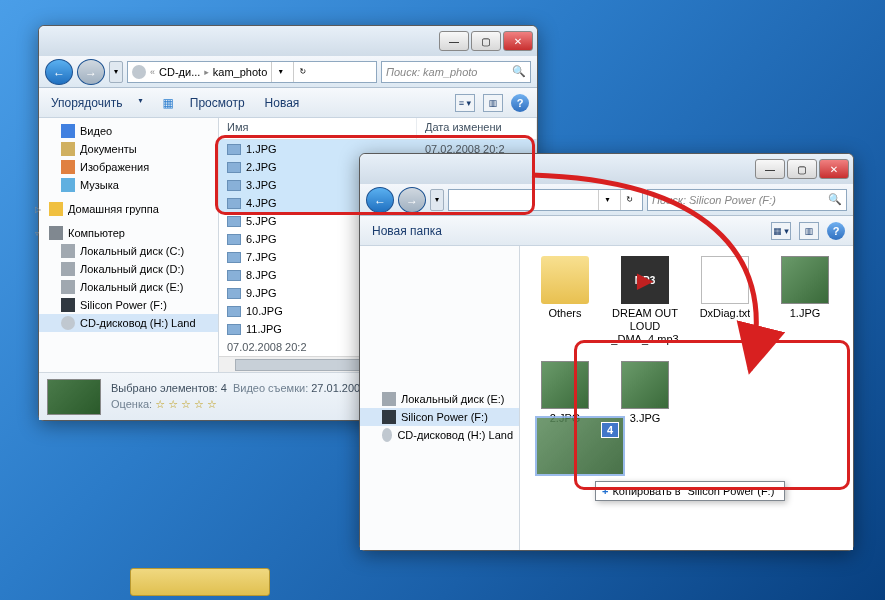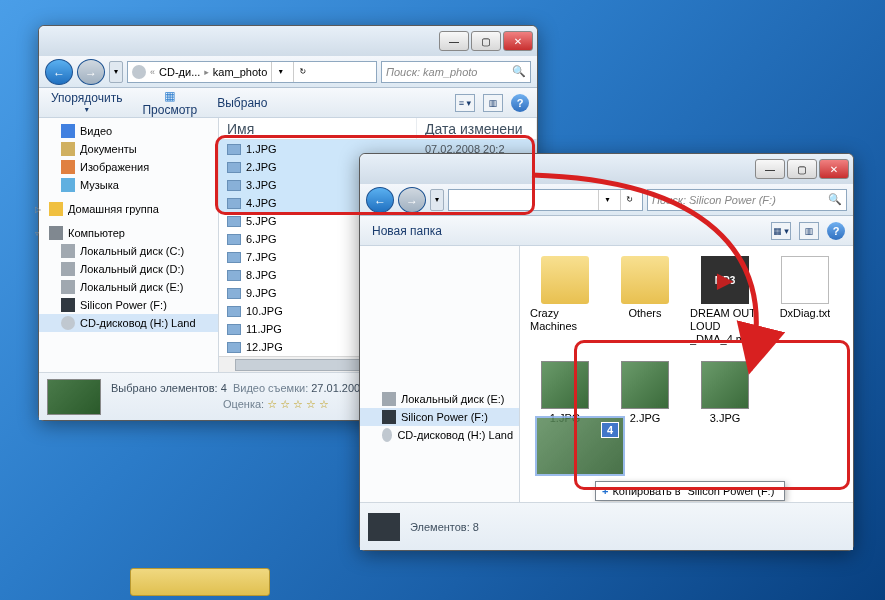--- a/index.html
+++ b/index.html
@@ -13,53 +13,53 @@
 .navbtn { width: 28px; height: 26px; border-radius: 50%; background: linear-gradient(#5ab0f0,#2070c0); border: 1px solid #1a5090; display: flex; align-items: center; justify-content: center; color: #fff; font-size: 12px; cursor: pointer; }
 .navbtn.disabled { background: linear-gradient(#d0d8e0,#a0b0c0); }
 .dropbtn { width: 14px; height: 22px; background: #e0e8f0; border: 1px solid #a0b0c0; border-radius: 2px; font-size: 8px; display: flex; align-items: center; justify-content: center; cursor: pointer; }
 .addressbar { flex: 1; height: 22px; border: 1px solid #8fa8c0; background: #fff; display: flex; align-items: center; padding: 0 4px; font-size: 11px; gap: 4px; }
 .addressbar .sep { color: #888; font-size: 9px; }
 .addr-drop { width: 18px; height: 20px; border-left: 1px solid #ccc; display: flex; align-items: center; justify-content: center; font-size: 8px; cursor: pointer; }
 .searchbar { width: 150px; height: 22px; border: 1px solid #8fa8c0; background: #fff; display: flex; align-items: center; padding: 0 4px; font-size: 11px; color: #888; font-style: italic; }
 .searchbar.wide { width: 200px; }
 .searchicon { margin-left: auto; color: #4080c0; font-style: normal; }
 .toolbar { height: 30px; background: linear-gradient(#f6f9fc,#e2eaf2); border-bottom: 1px solid #c8d4e0; display: flex; align-items: center; padding: 0 8px; gap: 12px; font-size: 12px; color: #1a3c6e; }
-.tbtn { display: flex; align-items: center; gap: 0; cursor: pointer; padding: 2px 4px; flex-direction: column; }
+.tbtn { display: flex; align-items: flex-start; gap: 16px; cursor: pointer; padding: 2px 4px; }
 .tbtn .tri { font-size: 8px; }
 .tool-right { margin-left: auto; display: flex; align-items: center; gap: 8px; }
 .viewicon { width: 20px; height: 18px; border: 1px solid #90a8c0; background: #f0f4f8; display: flex; align-items: center; justify-content: center; font-size: 9px; cursor: pointer; }
 .helpicon { width: 18px; height: 18px; border-radius: 50%; background: linear-gradient(#70b0f0,#3070c0); color: #fff; font-size: 11px; font-weight: bold; display: flex; align-items: center; justify-content: center; cursor: pointer; }
 .body { flex: 1; display: flex; overflow: hidden; }
 .navpane { width: 180px; border-right: 1px solid #d0d8e0; background: #fbfcfd; padding: 4px 0; font-size: 11px; overflow-y: auto; }
 .navitem { padding: 2px 6px 2px 22px; display: flex; align-items: center; gap: 5px; cursor: pointer; white-space: nowrap; }
 .navitem.selected { background: #d4e6f8; }
 .navitem.header { padding-left: 10px; margin-top: 6px; }
 .navitem .tri { position: absolute; margin-left: -14px; font-size: 8px; color: #888; }
 .nicon { width: 14px; height: 14px; display: inline-block; }
 .ic-video { background: #4080e0; } .ic-doc { background: #d0b060; } .ic-img { background: #e08040; } .ic-music { background: #60b0e0; }
 .ic-home { background: #f0c040; } .ic-comp { background: #808890; } .ic-hdd { background: #a0a8b0; } .ic-usb { background: #303840; }
 .ic-cd { background: #c0c8d0; border-radius: 50%; }
 .filepane { flex: 1; display: flex; flex-direction: column; background: #fff; }
-.colhdr { height: 22px; border-bottom: 1px solid #d8e0e8; display: flex; font-size: 14px; color: #405060; }
+.colhdr { height: 22px; border-bottom: 1px solid #d8e0e8; display: flex; font-size: 11px; color: #405060; }
 .colhdr > div { padding: 3px 8px; border-right: 1px solid #e8ecf0; }
 .col-name { flex: 1; } .col-date { width: 120px; }
 .flist { flex: 1; overflow: auto; position: relative; }
 .frow { height: 18px; display: flex; align-items: center; font-size: 11px; cursor: pointer; }
 .frow.selected { background: #cde6fa; }
 .frow .fname { flex: 1; display: flex; align-items: center; gap: 5px; padding-left: 8px; }
 .frow .fdate { width: 120px; padding-left: 8px; color: #505860; }
 .fimg { width: 14px; height: 11px; background: #88b0d8; border: 1px solid #6890b8; }
 .scrollbar-h { height: 16px; background: #f0f0f0; border-top: 1px solid #d8d8d8; display: flex; align-items: center; }
 .scroll-thumb { height: 12px; background: #c8d0d8; border: 1px solid #a8b0b8; margin: 0 16px; }
 .detailpane { height: 48px; border-top: 1px solid #d0d8e0; background: linear-gradient(#f2f6fa,#e4ecf4); display: flex; align-items: center; padding: 4px 8px; gap: 10px; font-size: 11px; color: #405060; }
 .thumb { width: 54px; height: 36px; background: linear-gradient(135deg,#4a7a4a,#2a5a2a); border: 1px solid #888; }
 .detail-text { line-height: 1.4; }
 .detail-label { color: #708090; }
 .iconview { flex: 1; padding: 10px; display: flex; flex-wrap: wrap; gap: 14px 10px; align-content: flex-start; font-size: 11px; overflow: auto; position: relative; }
-.item { width: 70px; display: flex; flex-direction: column; align-items: center; text-align: left; cursor: pointer; }
+.item { width: 70px; display: flex; flex-direction: column; align-items: center; text-align: center; cursor: pointer; }
 .item .ibox { width: 48px; height: 48px; margin-bottom: 3px; display: flex; align-items: center; justify-content: center; }
 .item .iname { word-break: break-word; line-height: 1.2; max-height: 44px; overflow: hidden; }
 .ibox.folder { background: linear-gradient(#f8e090,#e8c050); border-radius: 3px; }
 .ibox.mp3 { background: #303030; color: #fff; font-size: 10px; font-weight: bold; }
 .ibox.mp3::before { content:"▶"; color:#c02020; font-size:20px; position:absolute; }
 .ibox.photo { background: linear-gradient(135deg,#6a9a6a,#3a6a3a); border: 1px solid #888; }
 .ibox.txt { background: #fff; border: 1px solid #bbb; }
 .dragghost { position: absolute; width: 90px; height: 60px; background: linear-gradient(135deg,#5a8a5a,#2a5a2a); border: 2px solid #8ab0e8; opacity: .85; display: flex; align-items: flex-start; justify-content: flex-end; }
 .dragcount { background: #2060c0; color: #fff; font-size: 11px; font-weight: bold; padding: 1px 5px; margin: 4px; border: 1px solid #fff; }
 .droptip { position: absolute; background: #fff; border: 1px solid #808890; padding: 3px 6px; font-size: 11px; box-shadow: 2px 2px 6px rgba(0,0,0,.25); white-space: nowrap; }
@@ -100,21 +100,21 @@
   <div class="toolbar">
     <div class="tbtn">
         <span>Упорядочить</span>
         <span class="tri">▾</span>
       </div>
     <div class="tbtn">
         <span style="color:#3080d0">▦</span>
         <span>Просмотр</span>
       </div>
     <div class="tbtn">
-        <span>Выбрано</span>
+        <span>Новая</span>
       </div>
     <div class="tool-right">
       <div class="viewicon">≡ ▾</div>
       <div class="viewicon">▥</div>
       <div class="helpicon">?</div>
     </div>
   </div>
   <div class="body">
     <div class="navpane">
       <div id="w1-libs">
@@ -245,39 +245,35 @@
             <div class="fdate">07.02.2008 20:2</div>
           </div>
           <div class="frow">
             <div class="fname">
               <span class="fimg"></span>
               <span>11.JPG</span>
             </div>
             <div class="fdate">07.02.2008 20:2</div>
           </div>
           <div class="frow">
-            <div class="fname">
-              <span class="fimg"></span>
-              <span>12.JPG</span>
-            </div>
             <div class="fdate">07.02.2008 20:2</div>
           </div>
         </div>
       <div class="scrollbar-h">
           <div class="scroll-thumb" style="width:55%"></div>
         </div>
     </div>
   </div>
   <div class="detailpane">
     <div class="thumb"></div>
     <div class="detail-text">
       <div><span>Выбрано элементов: 4</span>
            &nbsp;<span class="detail-label">Видео съемки:</span>
            <span>27.01.2002 14:20 - 19.03.2006 7:32</span></div>
-      <div><span class="detail-label" style="margin-left:112px">Оценка:</span>
+      <div><span class="detail-label" style="">Оценка:</span>
            <span style="color:#c0a020">☆ ☆ ☆ ☆ ☆</span></div>
     </div>
   </div>
 </div>
 
 <div class="window" style="left:359px; top:153px; width:495px; height:398px;">
   <div class="titlebar">
     <div class="winbtns">
       <div class="winbtn">—</div>
       <div class="winbtn">▢</div>
@@ -321,24 +317,20 @@
           </div>
           <div class="navitem">
             <span class="nicon ic-cd"></span>
             <span>CD-дисковод (H:) Land</span>
           </div>
         </div>
     </div>
     <div class="filepane">
       <div class="iconview" id="w2-items">
 
-        <div class="item">
-            <div class="ibox folder"></div>
-            <div class="iname">Crazy Machines</div>
-          </div>
           <div class="item">
             <div class="ibox folder"></div>
             <div class="iname">Others</div>
           </div>
           <div class="item">
             <div class="ibox mp3">MP3</div>
             <div class="iname">DREAM OUT LOUD _DMA_4.mp3</div>
           </div>
           <div class="item">
             <div class="ibox txt"></div>
@@ -357,24 +349,20 @@
             <div class="iname">3.JPG</div>
           </div>
           <div class="dragghost" style="left:15px; top:170px;">
           <div class="dragcount">4</div>
         </div>
         <div class="droptip" style="left:75px; top:235px;">
           <span class="plus">+</span><span>Копировать в "Silicon Power (F:)"</span>
         </div>
       </div>
     </div>
-  </div>
-  <div class="detailpane">
-    <div class="nicon ic-usb" style="width:32px;height:28px"></div>
-    <div>Элементов: 8</div>
   </div>
 </div>
 
 <div class="highlight-box" style="left:215px; top:135px; width:320px; height:80px;"></div>
 <div class="highlight-box" style="left:574px; top:340px; width:276px; height:150px;"></div>
 <svg class="arrow-svg" style="left:0;top:0;width:885px;height:600px">
   <defs>
       <marker id="ah" markerWidth="12" markerHeight="12" refX="9" refY="5" orient="auto">
         <path d="M0,0 L10,5 L0,10 Z" fill="#d82020"></path>
       </marker>

